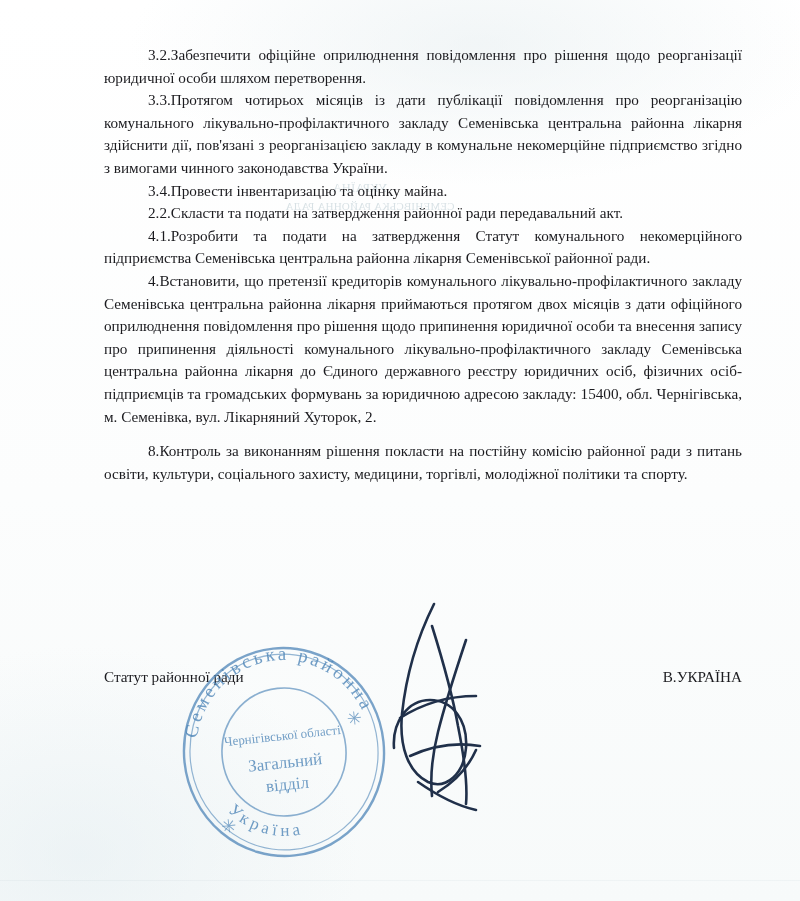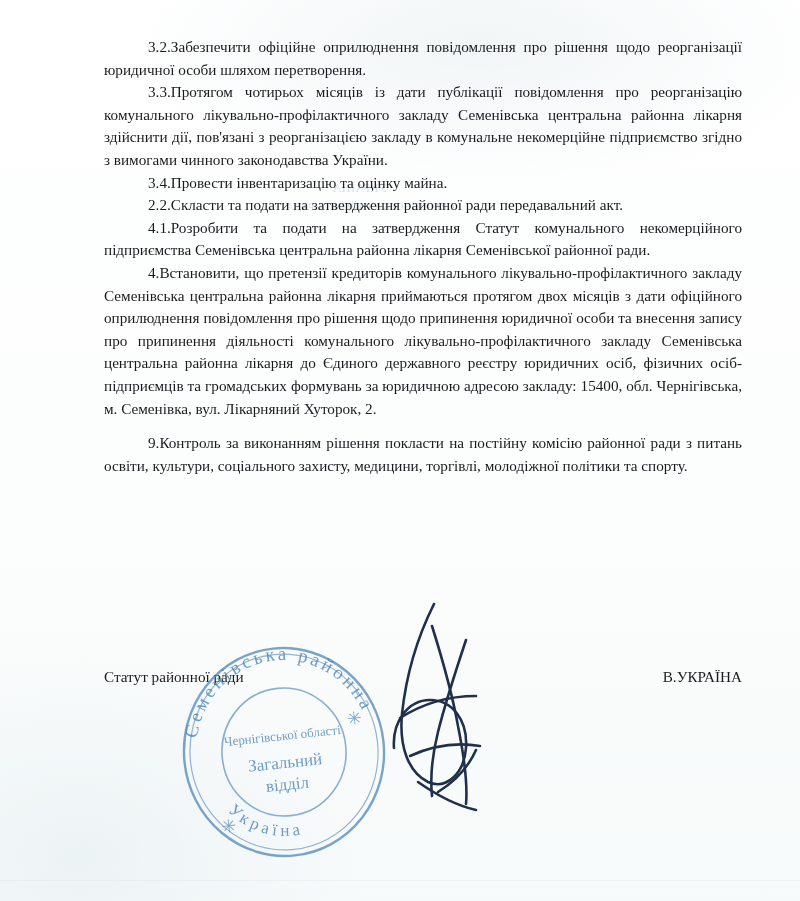--- a/index.html
+++ b/index.html
@@ -35,21 +35,21 @@
     transform: scaleX(-1);
     letter-spacing: .2px;
     pointer-events: none;
     white-space: pre-wrap;
     width: 560px;
     text-align: justify;
   }
   .doc-body {
     position: absolute;
     left: 104px;
-    top: 36px;
+    top: 44px;
     width: 638px;
     font-size: 15.2px;
     line-height: 22.6px;
     color: #1b1b1f;
     text-align: justify;
   }
   .para {
     margin: 0 0 0px 0;
     text-indent: 44px;
     text-align: justify;
@@ -100,21 +100,21 @@
   <div class="bleed" style="left:60px; top:560px; width:620px; font-size:11.5px; line-height:19px;">
   </div>
 
   <div class="doc-body">
     <p class="para">3.2.Забезпечити офіційне оприлюднення повідомлення про рішення щодо реорганізації юридичної особи шляхом перетворення.</p>
     <p class="para">3.3.Протягом чотирьох місяців із дати публікації повідомлення про реорганізацію комунального лікувально-профілактичного закладу Семенівська центральна районна лікарня здійснити дії, пов'язані з реорганізацією закладу в комунальне некомерційне підприємство згідно з вимогами чинного законодавства України.</p>
     <p class="para">3.4.Провести інвентаризацію та оцінку майна.</p>
     <p class="para">2.2.Скласти та подати на затвердження районної ради передавальний акт.</p>
     <p class="para">4.1.Розробити та подати на затвердження Статут комунального некомерційного підприємства Семенівська центральна районна лікарня Семенівської районної ради.</p>
     <p class="para">4.Встановити, що претензії кредиторів комунального лікувально-профілактичного закладу Семенівська центральна районна лікарня приймаються протягом двох місяців з дати офіційного оприлюднення повідомлення про рішення щодо припинення юридичної особи та внесення запису про припинення діяльності комунального лікувально-профілактичного закладу Семенівська центральна районна лікарня до Єдиного державного реєстру юридичних осіб, фізичних осіб-підприємців та громадських формувань за юридичною адресою закладу: 15400, обл. Чернігівська, м. Семенівка,        вул. Лікарняний Хуторок, 2.</p>
-    <p class="para gap">9.Контроль за виконанням рішення покласти на постійну комісію районної ради з питань освіти, культури, соціального захисту, медицини, торгівлі, молодіжної політики та спорту.</p>
+    <p class="para gap">8.Контроль за виконанням рішення покласти на постійну комісію районної ради з питань освіти, культури, соціального захисту, медицини, торгівлі, молодіжної політики та спорту.</p>
   </div>
 
   <div class="sig-row">
     <span>Статут районної ради</span>
     <span>В.УКРАЇНА</span>
   </div>
 
   <svg class="stamp" viewBox="0 0 212 224">
     <g transform="rotate(-6 106 112)">
       <ellipse cx="106" cy="112" rx="100" ry="104" fill="none" stroke="#4f86b8" stroke-width="2.4" opacity="0.75"></ellipse>

